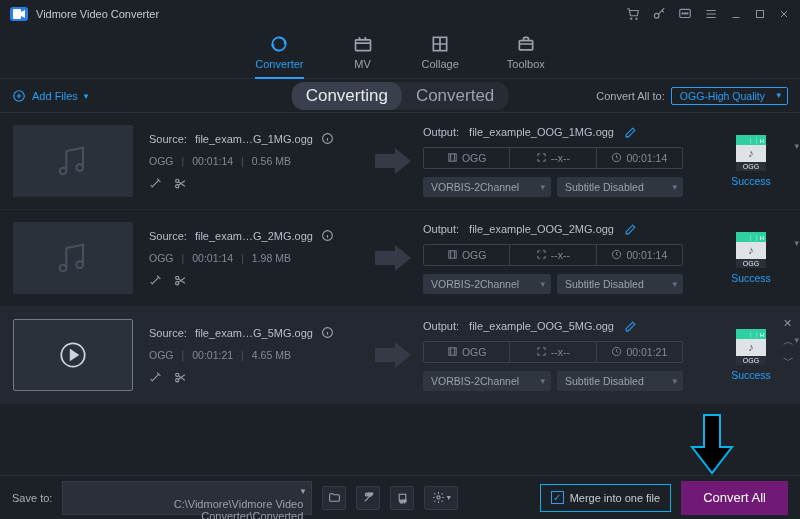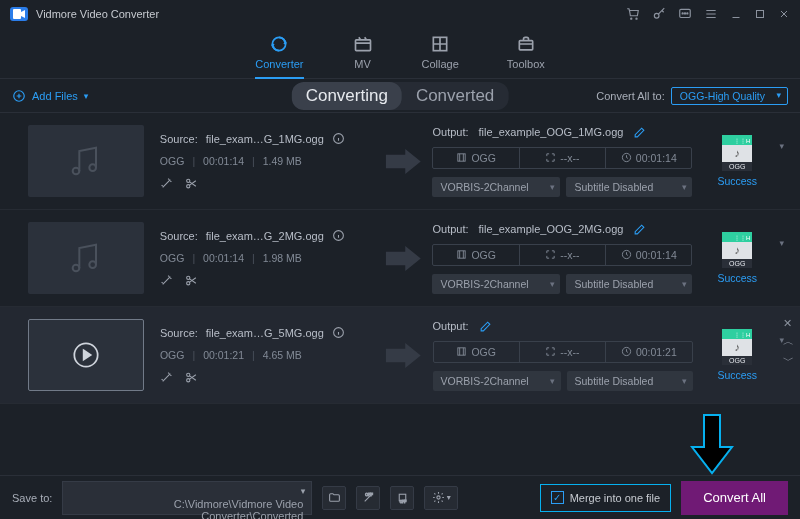--- a/index.html
+++ b/index.html
@@ -18,21 +18,21 @@
   .tab svg { width: 22px; height: 20px; }
   .toolbar { display: flex; align-items: center; height: 34px; padding: 0 12px; border-bottom: 1px solid #2a2f38; }
   .add-files { display: flex; align-items: center; gap: 6px; color: #2b9df4; cursor: pointer; }
   .pill-group { display: flex; background: #262b34; border-radius: 12px; overflow: hidden; margin: 0 auto; position:absolute; left:50%; transform:translateX(-50%); }
   .pill { padding: 4px 14px; font-size: 17px; cursor: pointer; color:#9ba1ac;}
   .pill.active { background: #3a404b; color: #e6e9ee; border-radius: 12px;}
   .convert-all-to { display: flex; align-items: center; gap: 6px; }
   .select-blue { border:1px solid #2b9df4; padding:2px 22px 2px 8px; border-radius:2px; color:#2b9df4; font-size:10.5px; position:relative;text-align:center;}
   .select-blue::after{content:"▾"; position:absolute; right:6px; top:2px; font-size:9px;}
   .list { height: 342px; overflow: hidden; }
-  .item { display: flex; align-items: stretch; padding: 12px 28px; gap: 10px; border-bottom: 1px solid #262b33; position: relative; }
+  .item { display: flex; align-items: stretch; padding: 12px 13px; gap: 10px; border-bottom: 1px solid #262b33; position: relative; }
   .item.selected { background: #232831; }
   .thumb { width: 120px; height: 72px; background: #2b313b; border-radius: 2px; display: flex; align-items:center; justify-content:center; color:#505966;}
   .thumb.play { border:1.5px solid #717a88;}
   .midcol { flex: 0 0 220px; display: flex; flex-direction: column; justify-content: center; gap: 10px; padding-left:6px;}
   .src-line{ display:flex; gap:8px; align-items:center; color:#b8bec8;}
   .meta-line{ display:flex; gap:8px; align-items:center; color:#828a96; font-size:10.5px;}
   .divider{color:#4a515c;}
   .icon-sm{ width:13px; height:13px; color:#9ba1ac; cursor:pointer;}
   .arrow-big{ width:40px; align-self:center; color:#353b46;}
   .outcol{ flex:1; display:flex; flex-direction:column; justify-content:center; gap:8px; }
@@ -174,21 +174,21 @@
         <svg class="icon-sm" viewBox="0 0 24 24" fill="none" stroke="currentColor" stroke-width="2">
             <circle cx="12" cy="12" r="9"></circle>
             <path d="M12 8h.01M12 11v5"></path>
           </svg>
       </div>
       <div class="meta-line">
         <span>OGG</span>
           <span class="divider">|</span>
         <span>00:01:14</span>
           <span class="divider">|</span>
-        <span>1.49 MB</span>
+        <span>0.56 MB</span>
       </div>
       <div class="meta-line" style="gap:12px;">
         <svg class="icon-sm" viewBox="0 0 24 24" fill="none" stroke="currentColor" stroke-width="2">
             <path d="M5 19L19 5M15 3l2 2M19 7l2 2M3 15l2 2"></path>
           </svg>
         <svg class="icon-sm" viewBox="0 0 24 24" fill="none" stroke="currentColor" stroke-width="2">
             <circle cx="6" cy="7" r="3"></circle>
             <circle cx="6" cy="17" r="3"></circle>
             <path d="M8.5 9L20 17M8.5 15L20 7"></path>
           </svg>
@@ -360,20 +360,21 @@
             <path d="M8.5 9L20 17M8.5 15L20 7"></path>
           </svg>
       </div>
     </div>
     <svg class="arrow-big" viewBox="0 0 40 30">
         <path d="M2 8 H22 V2 L38 15 L22 28 V22 H2 Z" fill="#353b46"></path>
       </svg>
     <div class="outcol">
       <div class="out-line">
         <span>Output:</span>
+        <span>file_example_OOG_5MG.ogg</span>
         <svg class="icon-sm" style="color:#2b9df4" viewBox="0 0 24 24" fill="none" stroke="currentColor" stroke-width="2">
             <path d="M4 20h4L20 8l-4-4L4 16v4z"></path>
           </svg>
       </div>
       <div class="out-meta">
         <div class="cell">
             <svg width="11" height="11" viewBox="0 0 24 24" fill="none" stroke="currentColor" stroke-width="2">
               <rect x="4" y="4" width="16" height="16"></rect>
               <path d="M8 4v16M16 4v16"></path>
             </svg>

